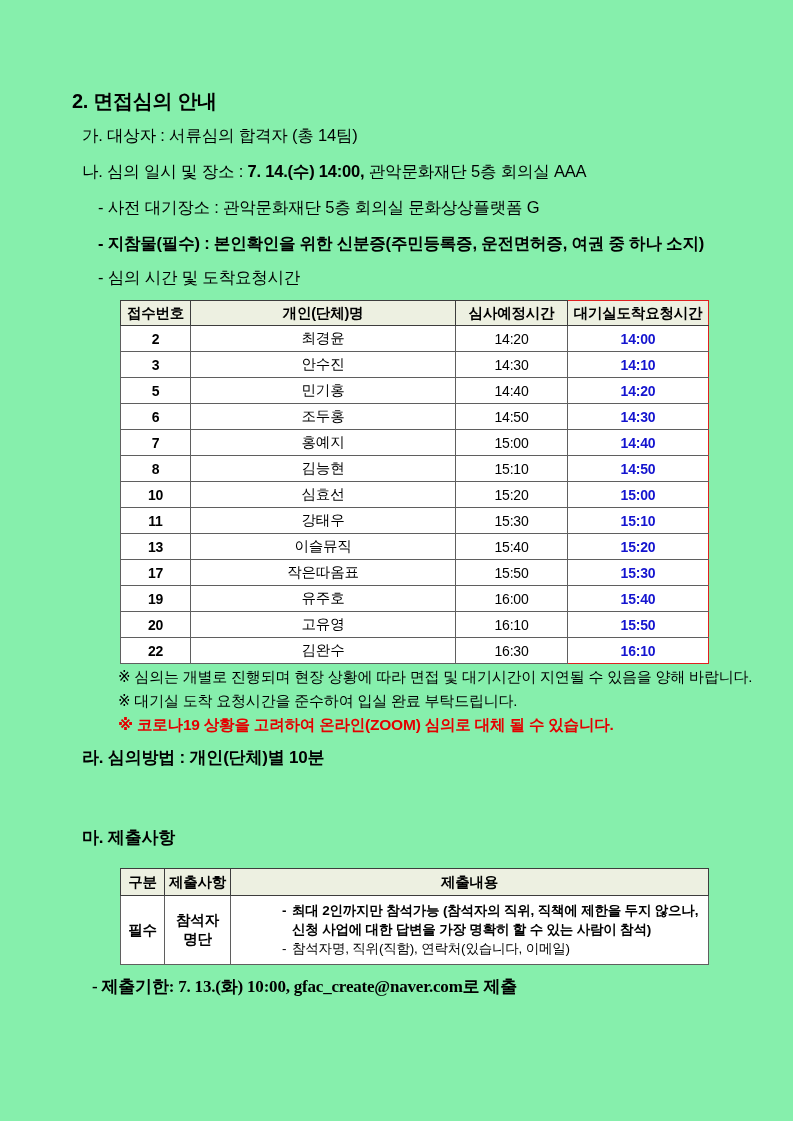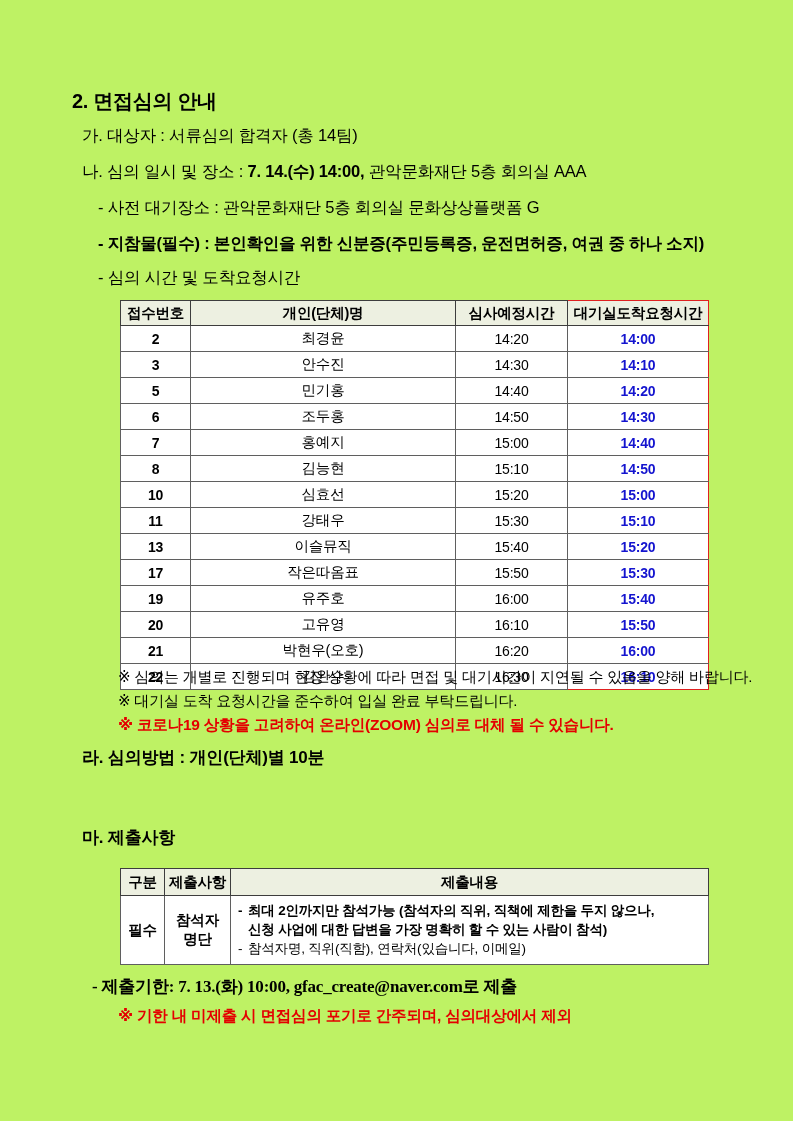--- a/index.html
+++ b/index.html
@@ -13,21 +13,21 @@
     position: relative;
     font-family: "Liberation Sans", "DejaVu Sans", sans-serif;
     color: #000000;
     overflow: hidden;
   }
   .page {
     position: absolute;
     left: 0; top: 0;
     width: 793px;
     height: 1121px;
-    background: #bef264;
+    background: #86efac;
   }
 
   
   .h-section {
     position: absolute;
     left: 72px;
     top: 88px;
     font-size: 20px;
     font-weight: bold;
     letter-spacing: -0.3px;
@@ -96,21 +96,21 @@
   #submit-table td.detail {
     text-align: left;
     padding: 5px 7px 6px 7px;
     line-height: 1.42;
     font-size: 13.5px;
   }
   #submit-table td.detail .b1 { font-weight: bold; }
   #submit-table td.detail .b2 { font-weight: normal; }
   .dash-mark { display: inline-block; width: 10px; }
 
-  .nowrap { white-space: nowrap; }
+  .nowrap { white-space: nowrap; margin-left: 44px; }
 </style>
 </head>
 <body>
 
 <div class="page">
 
   <div class="h-section">2. 면접심의 안내</div>
 
   <div class="line lvl-a" style="top:126px;">가. 대상자 : 서류심의 합격자 (총 14팀)</div>
 
@@ -202,26 +202,20 @@
         <td class="num">19</td>
         <td class="name">유주호</td>
         <td class="exam">16:00</td>
         <td class="wait">15:40</td>
       </tr>
       <tr>
         <td class="num">20</td>
         <td class="name">고유영</td>
         <td class="exam">16:10</td>
         <td class="wait">15:50</td>
-      </tr>
-      <tr>
-        <td class="num">21</td>
-        <td class="name">박현우(오호)</td>
-        <td class="exam">16:20</td>
-        <td class="wait">16:00</td>
       </tr>
       <tr>
         <td class="num">22</td>
         <td class="name">김완수</td>
         <td class="exam">16:30</td>
         <td class="wait">16:10</td>
       </tr>
     </tbody>
   </table>
 
@@ -256,15 +250,14 @@
         <td class="detail">
           <div class="b1 nowrap"><span class="dash-mark">-</span><span>최대 2인까지만 참석가능 (참석자의 직위, 직책에 제한을 두지 않으나,</span></div>
           <div class="b1 nowrap" style="padding-left:10px;">신청 사업에 대한 답변을 가장 명확히 할 수 있는 사람이 참석)</div>
           <div class="b2 nowrap"><span class="dash-mark">-</span><span>참석자명, 직위(직함), 연락처(있습니다, 이메일)</span></div>
         </td>
       </tr>
     </tbody>
   </table>
 
   <div class="line b" style="left:92px; top:978px; font-size:17px;font-family:Liberation Serif, serif;">- 제출기한: 7. 13.(화) 10:00, gfac_create@naver.com로 제출</div>
-  <div class="line b red" style="left:118px; top:1007px; font-size:15.5px;">※ 기한 내 미제출 시 면접심의 포기로 간주되며, 심의대상에서 제외</div>
 
 </div>
 
 </body></html>

